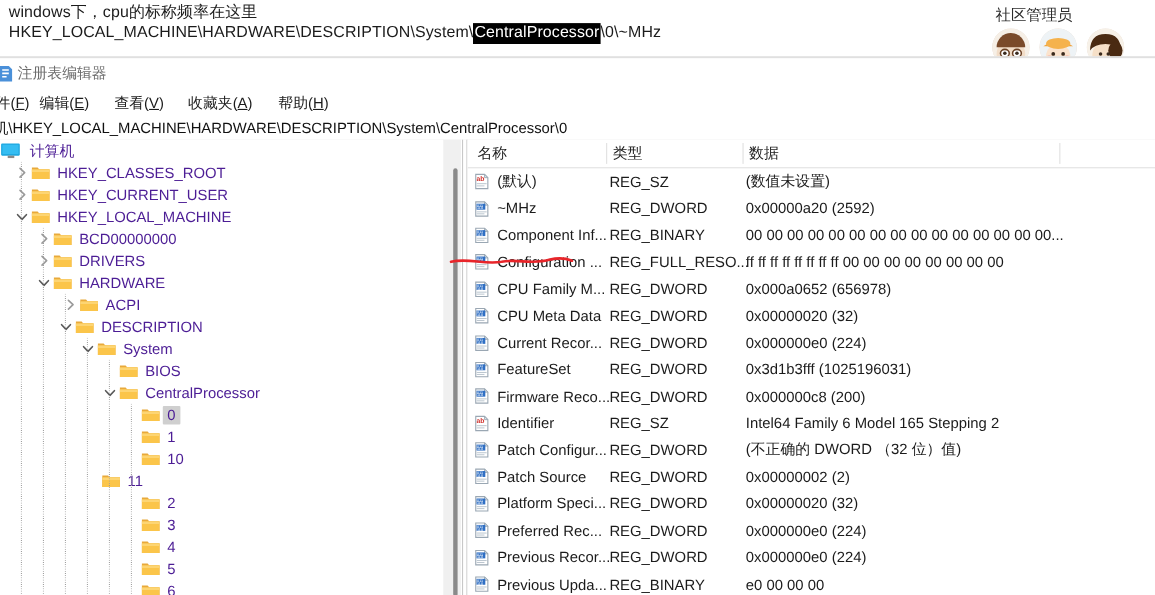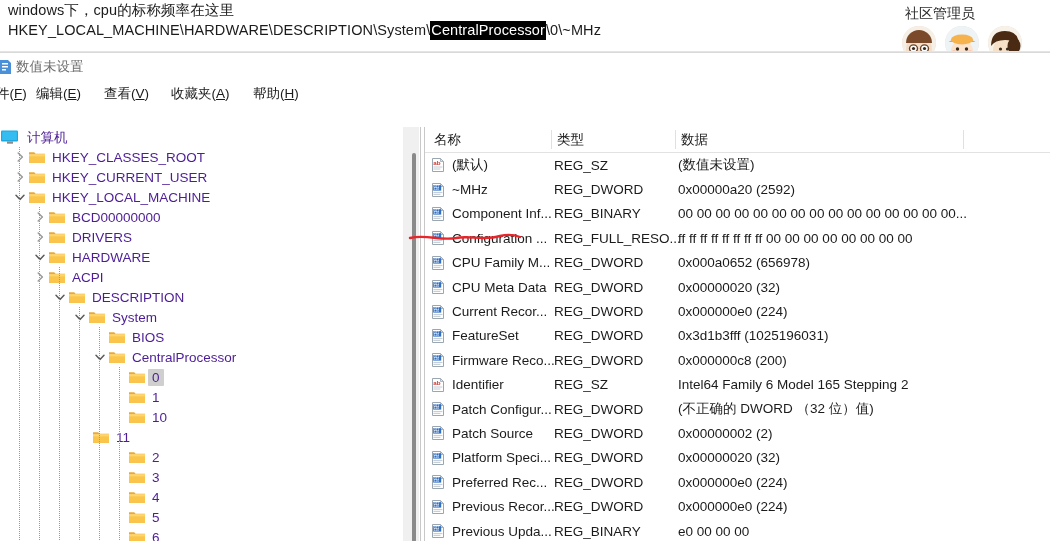--- a/index.html
+++ b/index.html
@@ -216,31 +216,34 @@
 
   <div class="regedit">
 
     <div class="titlebar">
       <div class="title-icon">
         <svg viewBox="0 0 18 18" width="18" height="18">
           <path d="M4 2h8l3 3v11H4z" fill="#4a90d9"></path>
           <path d="M6 5h6v1.4H6zM6 8h6v1.4H6zM6 11h4v1.4H6z" fill="#fff"></path>
         </svg>
       </div>
-      <div class="title-text">数值未设置</div>
+      <div class="title-text">注册表编辑器</div>
     </div>
 
     <div class="menubar">
       <div class="menu-item" style="left:-4px">件(<u>F</u>)</div>
       <div class="menu-item" style="left:36px">编辑(<u>E</u>)</div>
       <div class="menu-item" style="left:104px">查看(<u>V</u>)</div>
       <div class="menu-item" style="left:171px">收藏夹(<u>A</u>)</div>
       <div class="menu-item" style="left:253px">帮助(<u>H</u>)</div>
     </div>
 
+    <div class="addressbar">
+      <div class="address-text">机\HKEY_LOCAL_MACHINE\HARDWARE\DESCRIPTION\System\CentralProcessor\0</div>
+    </div>
 
     <div class="pane-tree">
       <div id="tree-body">
           <div class="tree-row">
             <span class="pcicon"><svg viewBox="0 0 20 16" width="20" height="16">
                 <rect x="1" y="1.5" width="17" height="11" rx="1" fill="#1fa8e0"></rect>
                 <rect x="2.2" y="2.6" width="14.6" height="8.4" fill="#35bdf2"></rect>
                 <rect x="7" y="12.5" width="6" height="2.2" fill="#8a8a8a"></rect>
               </svg></span>
             <span class="lbl">计算机</span>
@@ -337,21 +340,21 @@
             </span>
             <span class="folder">
               <svg viewBox="0 0 18 16" width="18" height="16">
                 <path d="M1 3.2h5.2l1.4 1.6H17v9.0H1z" fill="#e8a93b"></path>
                 <path d="M1 5.2h16v8.6H1z" fill="#fbc54a"></path>
                 <path d="M1 5.2h16v2.2H1z" fill="#fdd573"></path>
               </svg>
             </span>
             <span class="lbl">HARDWARE</span>
           </div>
-          <div class="tree-row" style="padding-left: 32px;">
+          <div class="tree-row" style="padding-left: 56px;">
             <span class="guide" style="left: 19px;"></span>
             <span class="guide" style="left: 39px;"></span>
             <span class="guide" style="left: 59px;"></span>
             <span class="twisty">
               <svg viewBox="0 0 16 16" width="16" height="16">
                 <path d="M6.2 4l4.2 4-4.2 4" stroke="#9a9a9a" stroke-width="1.5" fill="none" stroke-linecap="round" stroke-linejoin="round"></path>
               </svg>
             </span>
             <span class="folder">
               <svg viewBox="0 0 18 16" width="18" height="16">

